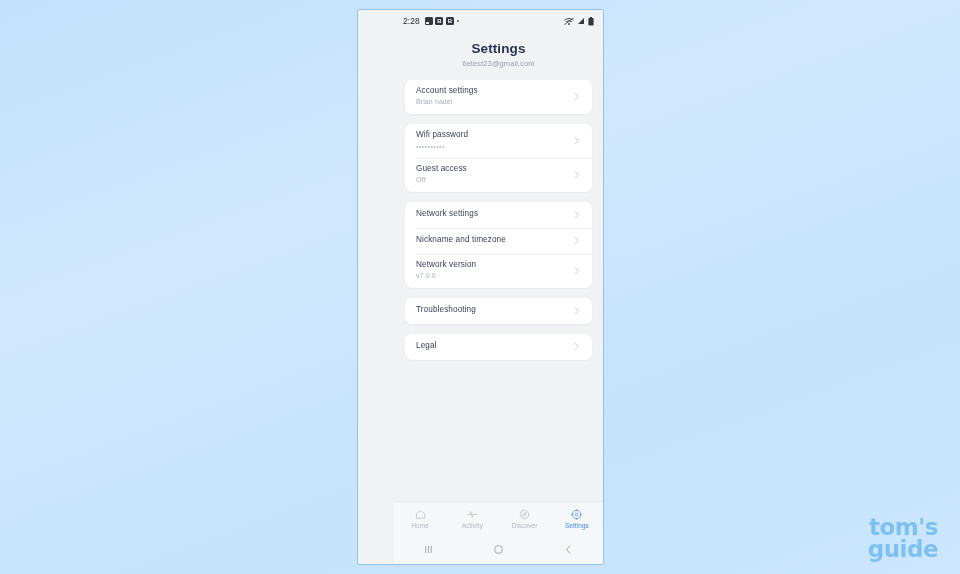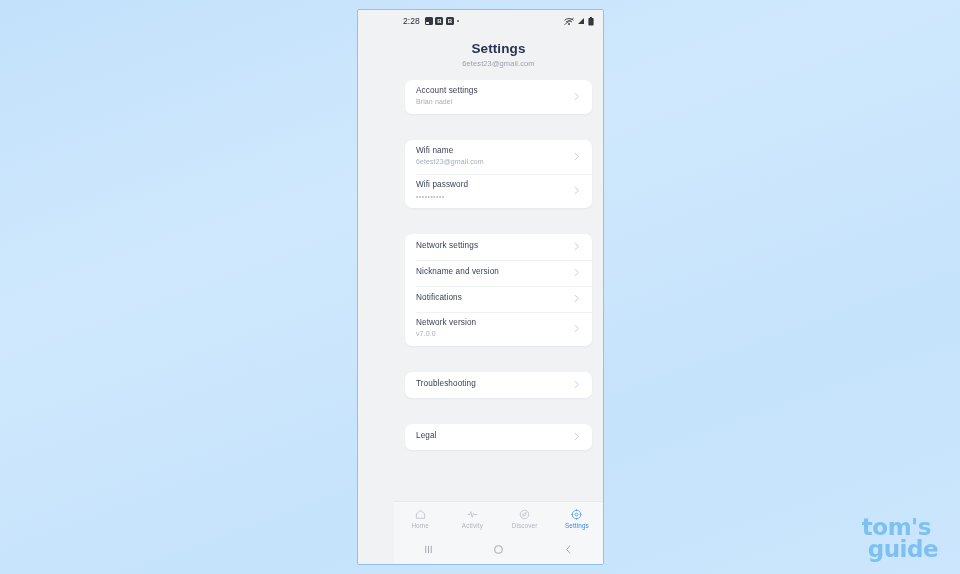--- a/index.html
+++ b/index.html
@@ -116,21 +116,21 @@
     flex: 1 1 auto;
     padding: 0 11px;
     background: #f1f2f4;
     overflow: hidden;
     position: relative;
   }
 
   .settings-card {
     background: #ffffff;
     border-radius: 7px;
-    margin-bottom: 26px;
+    margin-bottom: 10px;
     overflow: hidden;
     box-shadow: 0 1px 2px rgba(40,60,90,0.055);
   }
 
   .settings-row {
     display: flex;
     align-items: center;
     padding: 0 11px 0 11px;
     min-height: 26px;
     position: relative;
@@ -214,21 +214,21 @@
   
   #watermark {
     position: absolute;
     right: 22px;
     bottom: 14px;
     color: #7cc1f0;
     font-family: "DejaVu Sans", sans-serif;
     font-weight: 700;
     font-size: 23px;
     line-height: 0.93;
-    text-align: center;
+    text-align: right;
     letter-spacing: -0.5px;
     user-select: none;
     margin-top: 28px;
   }
   #watermark .wm-line2 { padding-left: 13px; }
 </style>
 </head>
 <body>
 
 <div id="phone-frame">
@@ -271,57 +271,49 @@
             <div class="row-sub">Brian nadel</div>
           </div>
           <svg class="chevron" viewBox="0 0 10 10">
             <path d="M3.5 1.5 L7 5 L3.5 8.5" fill="none" stroke="currentColor" stroke-width="1.1" stroke-linecap="round" stroke-linejoin="round"></path>
           </svg>
         </div>
       </div>
       <div class="settings-card">
         <div class="settings-row has-sub">
           <div class="row-text">
-            <div class="row-title">Wifi name</div>
-            <div class="row-sub">6etest23@gmail.com</div>
-          </div>
-          <svg class="chevron" viewBox="0 0 10 10">
-            <path d="M3.5 1.5 L7 5 L3.5 8.5" fill="none" stroke="currentColor" stroke-width="1.1" stroke-linecap="round" stroke-linejoin="round"></path>
-          </svg>
-        </div>
-        <div class="settings-row has-sub">
-          <div class="row-text">
             <div class="row-title">Wifi password</div>
             <div class="row-sub masked">••••••••••</div>
           </div>
           <svg class="chevron" viewBox="0 0 10 10">
             <path d="M3.5 1.5 L7 5 L3.5 8.5" fill="none" stroke="currentColor" stroke-width="1.1" stroke-linecap="round" stroke-linejoin="round"></path>
           </svg>
         </div>
+        <div class="settings-row has-sub">
+          <div class="row-text">
+            <div class="row-title">Guest access</div>
+            <div class="row-sub">Off</div>
+          </div>
+          <svg class="chevron" viewBox="0 0 10 10">
+            <path d="M3.5 1.5 L7 5 L3.5 8.5" fill="none" stroke="currentColor" stroke-width="1.1" stroke-linecap="round" stroke-linejoin="round"></path>
+          </svg>
+        </div>
       </div>
       <div class="settings-card">
         <div class="settings-row">
           <div class="row-text">
             <div class="row-title">Network settings</div>
           </div>
           <svg class="chevron" viewBox="0 0 10 10">
             <path d="M3.5 1.5 L7 5 L3.5 8.5" fill="none" stroke="currentColor" stroke-width="1.1" stroke-linecap="round" stroke-linejoin="round"></path>
           </svg>
         </div>
         <div class="settings-row">
           <div class="row-text">
-            <div class="row-title">Nickname and version</div>
-          </div>
-          <svg class="chevron" viewBox="0 0 10 10">
-            <path d="M3.5 1.5 L7 5 L3.5 8.5" fill="none" stroke="currentColor" stroke-width="1.1" stroke-linecap="round" stroke-linejoin="round"></path>
-          </svg>
-        </div>
-        <div class="settings-row">
-          <div class="row-text">
-            <div class="row-title">Notifications</div>
+            <div class="row-title">Nickname and timezone</div>
           </div>
           <svg class="chevron" viewBox="0 0 10 10">
             <path d="M3.5 1.5 L7 5 L3.5 8.5" fill="none" stroke="currentColor" stroke-width="1.1" stroke-linecap="round" stroke-linejoin="round"></path>
           </svg>
         </div>
         <div class="settings-row has-sub">
           <div class="row-text">
             <div class="row-title">Network version</div>
             <div class="row-sub">v7.0.0</div>
           </div>

